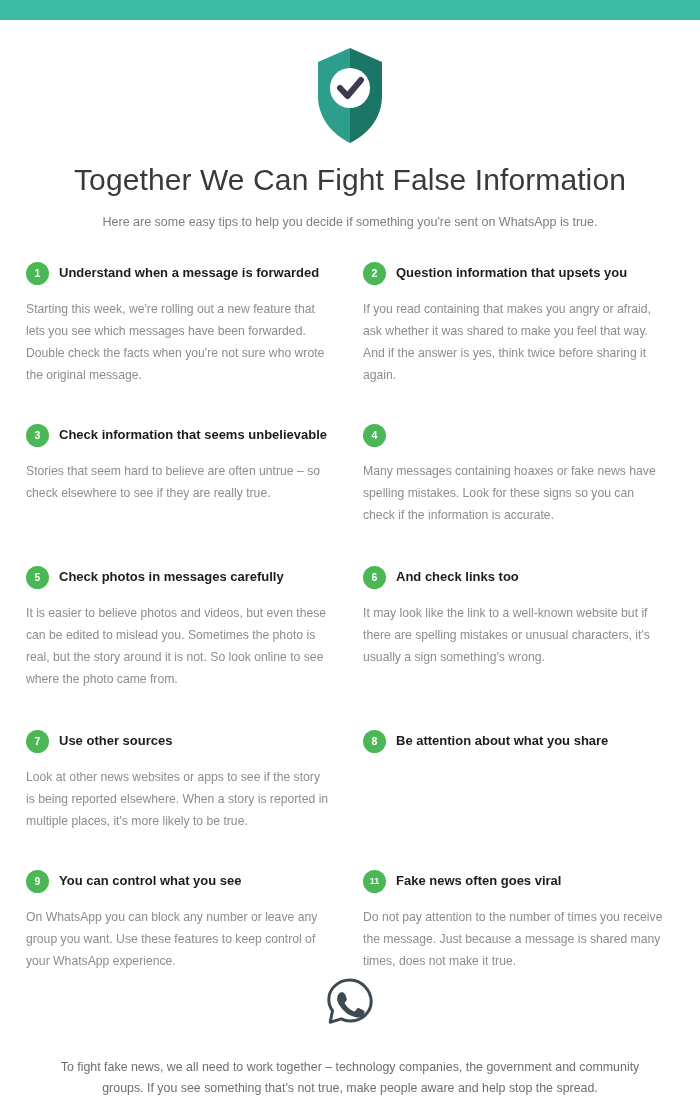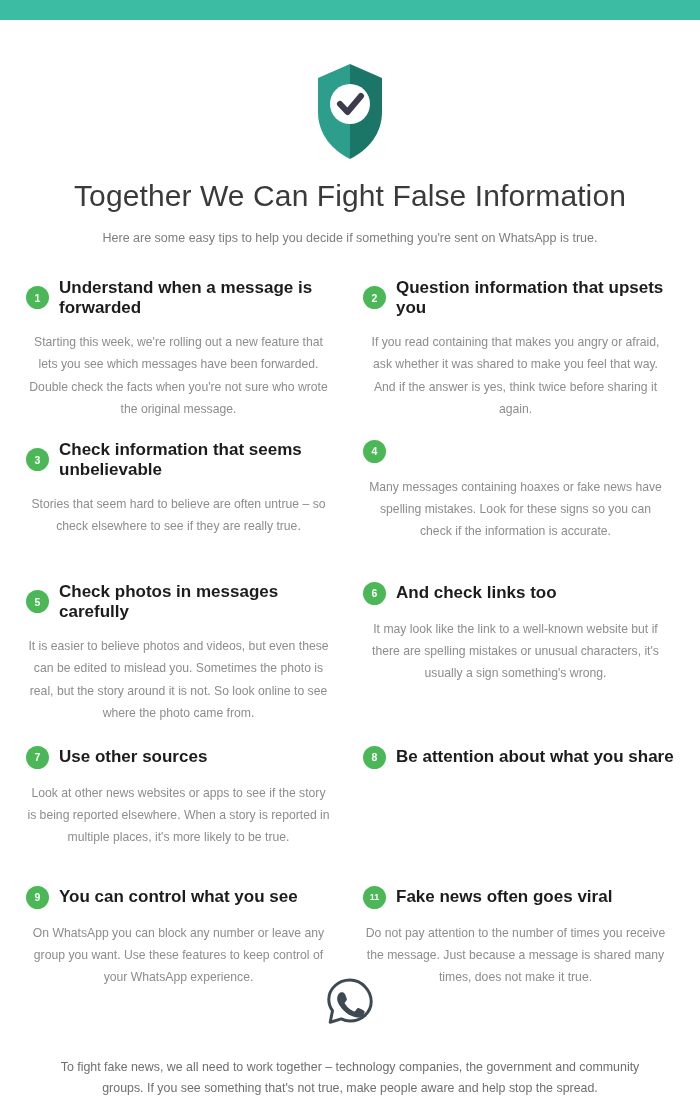--- a/index.html
+++ b/index.html
@@ -22,21 +22,21 @@
   }
 
   .page {
     padding: 0 26px;
     box-sizing: border-box;
   }
 
   
   .hero {
     text-align: center;
-    padding-top: 36px;
+    padding-top: 20px;
   }
   .shield-wrap {
     display: flex;
     justify-content: center;
     align-items: center;
     height: 112px;
   }
   .hero-title {
     font-size: 30px;
     font-weight: 400;
@@ -78,32 +78,31 @@
     color: #ffffff;
     font-size: 10.5px;
     font-weight: 700;
     display: flex;
     align-items: center;
     justify-content: center;
     line-height: 1;
   }
   .badge.wide { font-size: 9px; }
   .tip-title {
-    font-size: 17px;
+    font-size: 13px;
     font-weight: 700;
     color: #1c1c1c;
     line-height: 1.2;
   }
   .tip-body {
     font-size: 12.2px;
     color: #8d8d8d;
     line-height: 1.82;
     margin: 13px 0 0 0;
     padding-right: 6px;
-    text-align: center;
   }
 
   
   .tip.r1 { min-height: 144px; }
   .tip.r2 { min-height: 124px; }
   .tip.r3 { min-height: 146px; }
   .tip.r4 { min-height: 122px; }
   .tip.r5 { min-height: 100px; }
 
   

